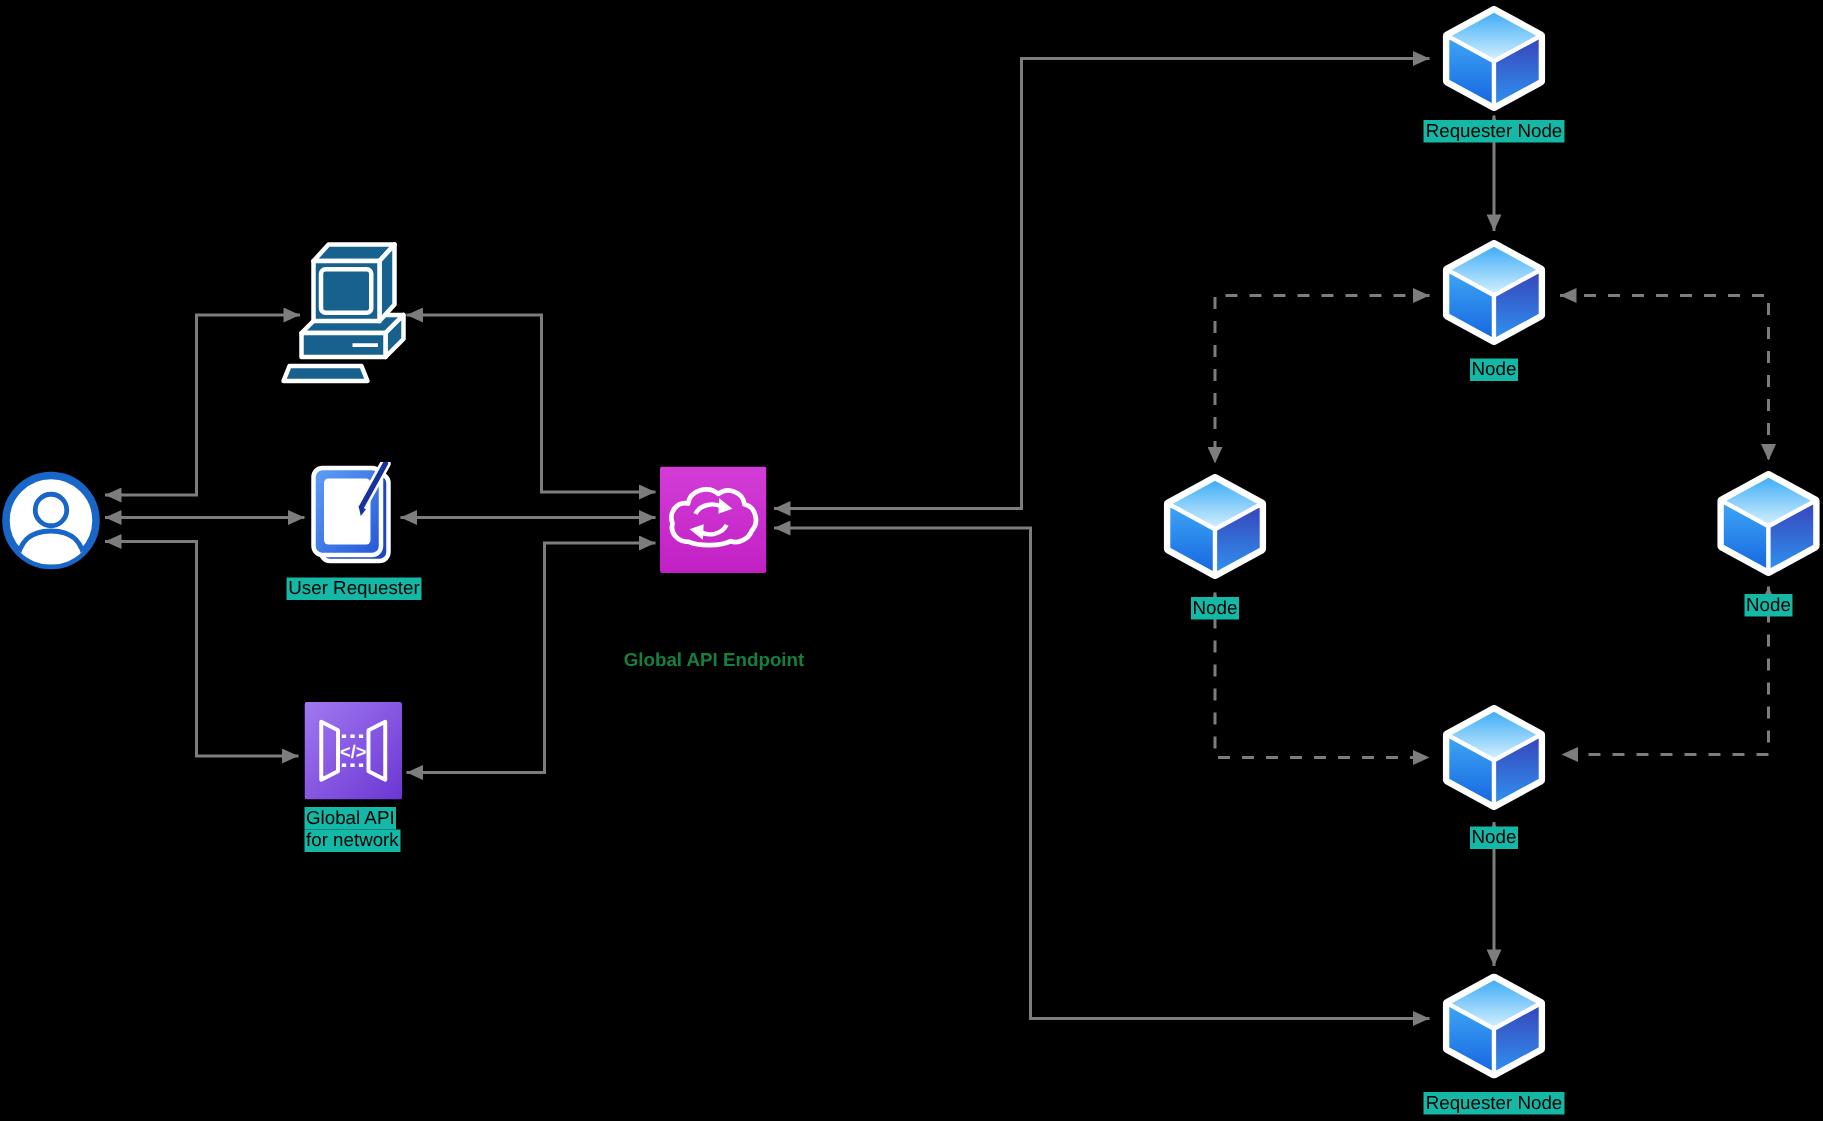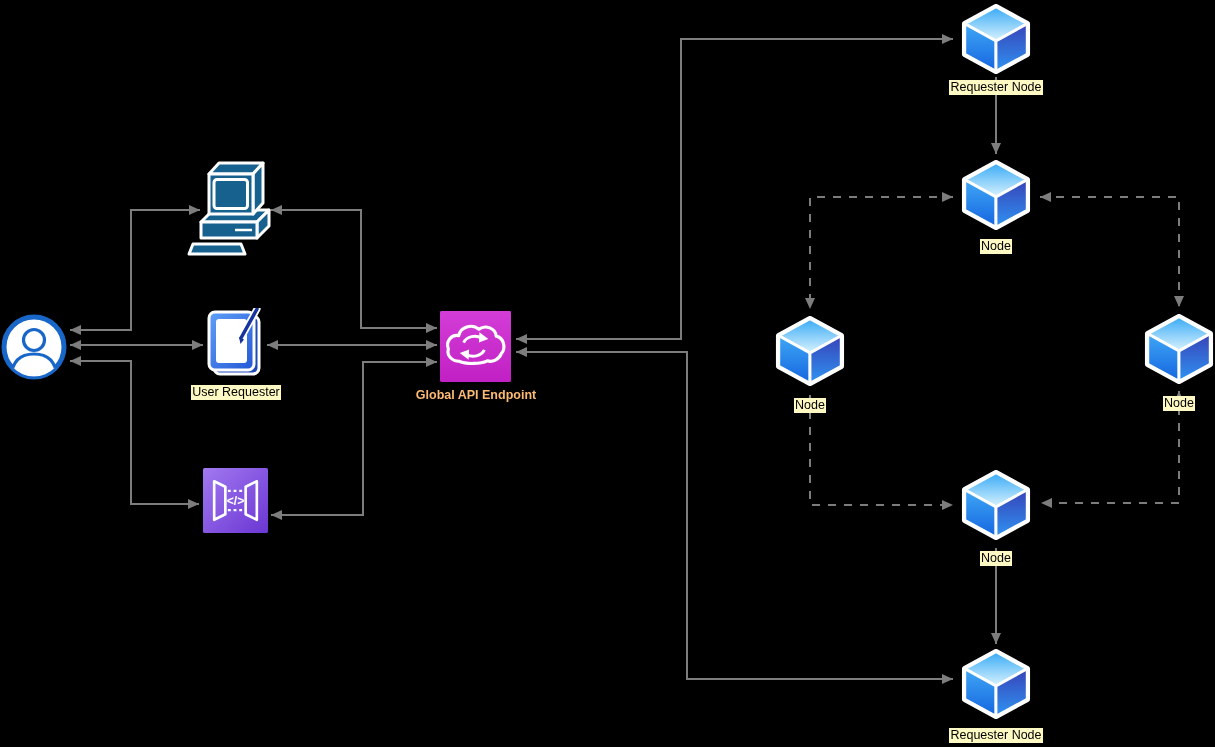--- a/index.html
+++ b/index.html
@@ -4,23 +4,23 @@
 <style>
   html,body{margin:0;padding:0;background:#000;}
   .canvas{position:relative;width:1215px;height:747px;background:#000;overflow:hidden;
           font-family:"Liberation Sans",sans-serif;}
   .abs{position:absolute;}
   svg{display:block;}
   .wires{position:absolute;left:0;top:0;}
   .edge{fill:none;stroke:#7d7d7d;stroke-width:2;}
   .edge.dashed{stroke-dasharray:8,8;}
   .lbl{position:absolute;text-align:center;font-size:12.5px;line-height:15px;color:#000;}
-  .lbl span{background:#fef9c3;padding:0 1px;display:inline-block;}
+  .lbl span{background:#14b8a6;padding:0 1px;display:inline-block;}
   .lbl.left{text-align:left;}
-  .lbl.navy{color:#fdba74;font-weight:600;}
+  .lbl.navy{color:#15803d;font-weight:600;margin-top:45px;}
   .lbl.navy span{background:transparent;padding:0;}
 </style>
 </head>
 <body>
 
 <div class="canvas">
 
   <svg width="0" height="0" style="position:absolute" aria-hidden="true">
     <defs>
       <linearGradient id="gCubeTop" x1="0" y1="0" x2="0" y2="1">
@@ -122,20 +122,24 @@
         <polygon points="11,13 22,18.5 22,45.5 11,51"></polygon>
         <polygon points="53,13 42,18.5 42,45.5 53,51"></polygon>
       </g>
       <g stroke="#ffffff" stroke-width="2.2" stroke-dasharray="2.8,2.8">
         <line x1="24.5" y1="22.5" x2="39.5" y2="22.5"></line>
         <line x1="24.5" y1="41.5" x2="39.5" y2="41.5"></line>
       </g>
       <text x="32" y="36.5" text-anchor="middle" font-size="12" font-weight="bold" fill="#ffffff" font-family="Liberation Sans, sans-serif">&lt;/&gt;</text>
     </svg>
   </div>
+  <div class="lbl left" style="left:203px;top:538px;width:150px">
+    <div><span>Global API</span></div>
+    <div><span>for network</span></div>
+  </div>
 
   <div class="abs" style="left:440px;top:311px">
     <svg width="71" height="71" viewBox="0 0 72 72">
       <rect x="0" y="0" width="72" height="72" rx="1.5" fill="url(#gEp)"></rect>
       <path d="M19.5 51 C12 51 6.5 45 8.5 38.5 C5.5 31 11.5 23.5 19 25
                C20.5 16 32.5 12.5 39.5 18.5 C46 13.5 56.5 17.5 57 25.5
                C64.5 27 67.5 37.5 62 43.5 C60 49 53 52.5 48 50.5
                C41 54 26 54 19.5 51 Z" fill="none" stroke="#ffffff" stroke-width="3.2" stroke-linejoin="round"></path>
       <path d="M24 32 C27 25.5 36.5 24 42 27.5" fill="none" stroke="#ffffff" stroke-width="3"></path>
       <polygon points="40,21.5 49,28.5 39.5,32" fill="#ffffff"></polygon>

